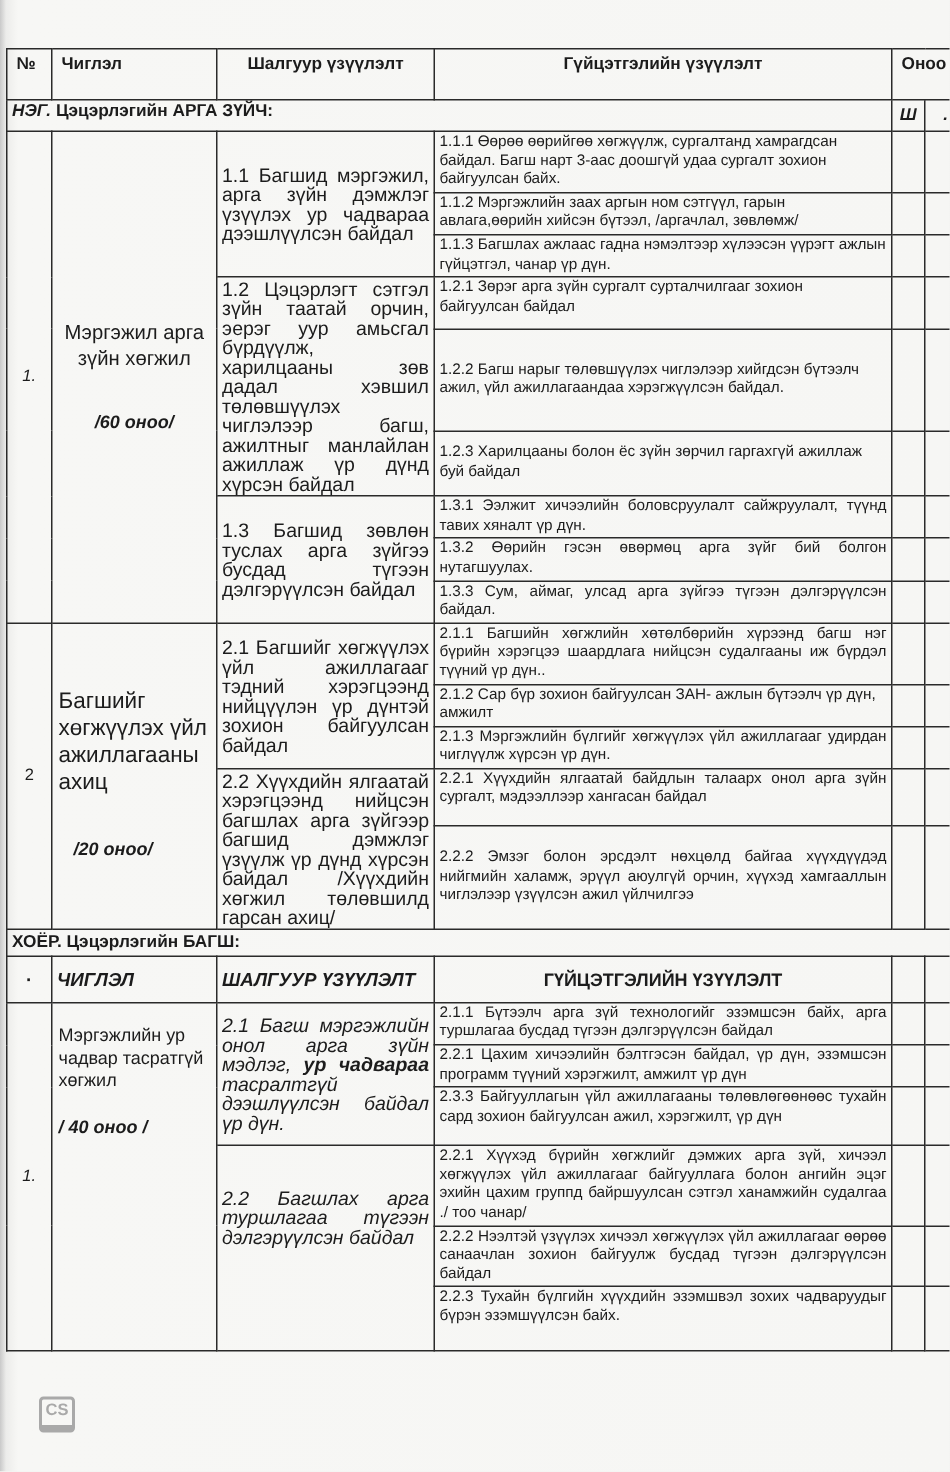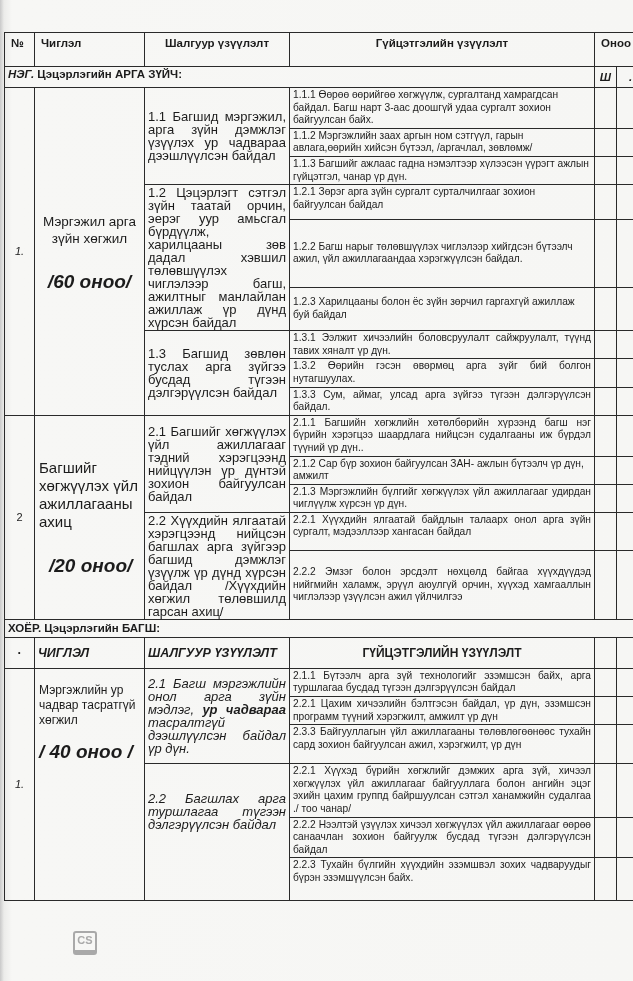--- a/index.html
+++ b/index.html
@@ -26,41 +26,40 @@
     }
     .hdr th { font-size: 11.5px; font-weight: bold; height: 28px; vertical-align: top; padding-top: 4px; }
     .hdr th.c { text-align: center; }
     .hdr th.l { text-align: left; padding-left: 6px; }
     .section-row td { font-size: 11.5px; font-weight: bold; height: 18px; border-left: 1px solid #2a2a2a; }
     .section-row td .it { font-style: italic; }
     .section-row.s2 td { padding-top: 2px; height: 14px; }
     .num { text-align: center; vertical-align: middle; font-style: italic; font-size: 11px; }
     .num.up { font-style: normal; }
     .dir { vertical-align: middle; text-align: center; font-size: 13.5px; line-height: 17px; padding: 2px 4px; }
-    .dir .pts { display: block; margin-top: 26px; font-weight: bold; font-style: italic; font-size: 19px; }
+    .dir .pts { display: block; margin-top: 26px; font-weight: bold; font-style: italic; font-size: 12px; }
     .dir.left { text-align: left; font-size: 12px; line-height: 15px; }
     .dir.b2 { font-size: 15px; line-height: 18px; text-align: left; }
     .crit { text-align: justify; vertical-align: middle; font-size: 13px; line-height: 13px; }
     .crit.it { font-style: italic; }
     .perf { text-align: left; }
     .perf.j { text-align: justify; }
     .hdr2 th { font-style: italic; font-weight: bold; font-size: 12.5px; text-align: left; height: 28px; vertical-align: middle; }
     .hdr2 th.c { text-align: center; font-style: normal; font-size: 12px; }
     .sc-letter { font-style: italic; font-weight: bold; font-size: 12px; text-align: center; vertical-align: middle; }
     .footer {
       position: absolute; left: 26px; top: 931px;
       display: flex; align-items: center; gap: 8px;
       color: #a9a9a9; font-size: 20px;
     }
     .cs-logo {
       width: 24px; height: 24px; border: 2px solid #a9a9a9; border-radius: 3px;
       box-sizing: border-box; font-size: 11px; font-weight: bold; color: #a9a9a9;
       display: flex; align-items: flex-start; justify-content: center; line-height: 14px;
       border-bottom-width: 5px;
-      margin-left: 47px;
     }
   </style>
 </head>
 <body>
 
 <div class="page">
   <div class="sheet">
     <table>
       <colgroup>
         <col style="width:30px">
@@ -99,21 +98,21 @@
         <td class="perf">1.1.1 Өөрөө өөрийгөө хөгжүүлж, сургалтанд хамрагдсан байдал. Багш нарт 3-аас доошгүй удаа сургалт зохион байгуулсан байх.</td>
         <td></td>
         <td></td>
       </tr>
       <tr>
         <td class="perf">1.1.2 Мэргэжлийн заах аргын ном сэтгүүл, гарын авлага,өөрийн хийсэн бүтээл, /аргачлал, зөвлөмж/</td>
         <td></td>
         <td></td>
       </tr>
       <tr>
-        <td class="perf">1.1.3 Багшийг ажлаас гадна нэмэлтээр хүлээсэн үүрэгт ажлын гүйцэтгэл, чанар үр дүн.</td>
+        <td class="perf">1.1.3 Багшлах ажлаас гадна нэмэлтээр хүлээсэн үүрэгт ажлын гүйцэтгэл, чанар үр дүн.</td>
         <td></td>
         <td></td>
       </tr>
 
       <tr>
         <td class="crit" rowspan="3">1.2 Цэцэрлэгт сэтгэл зүйн таатай орчин, эерэг уур амьсгал бүрдүүлж, харилцааны зөв дадал хэвшил төлөвшүүлэх чиглэлээр багш, ажилтныг манлайлан ажиллаж үр дүнд хүрсэн байдал</td>
         <td class="perf" style="height:24px">1.2.1 Зөрэг арга зүйн сургалт сурталчилгааг зохион байгуулсан байдал</td>
         <td></td>
         <td></td>
       </tr>

